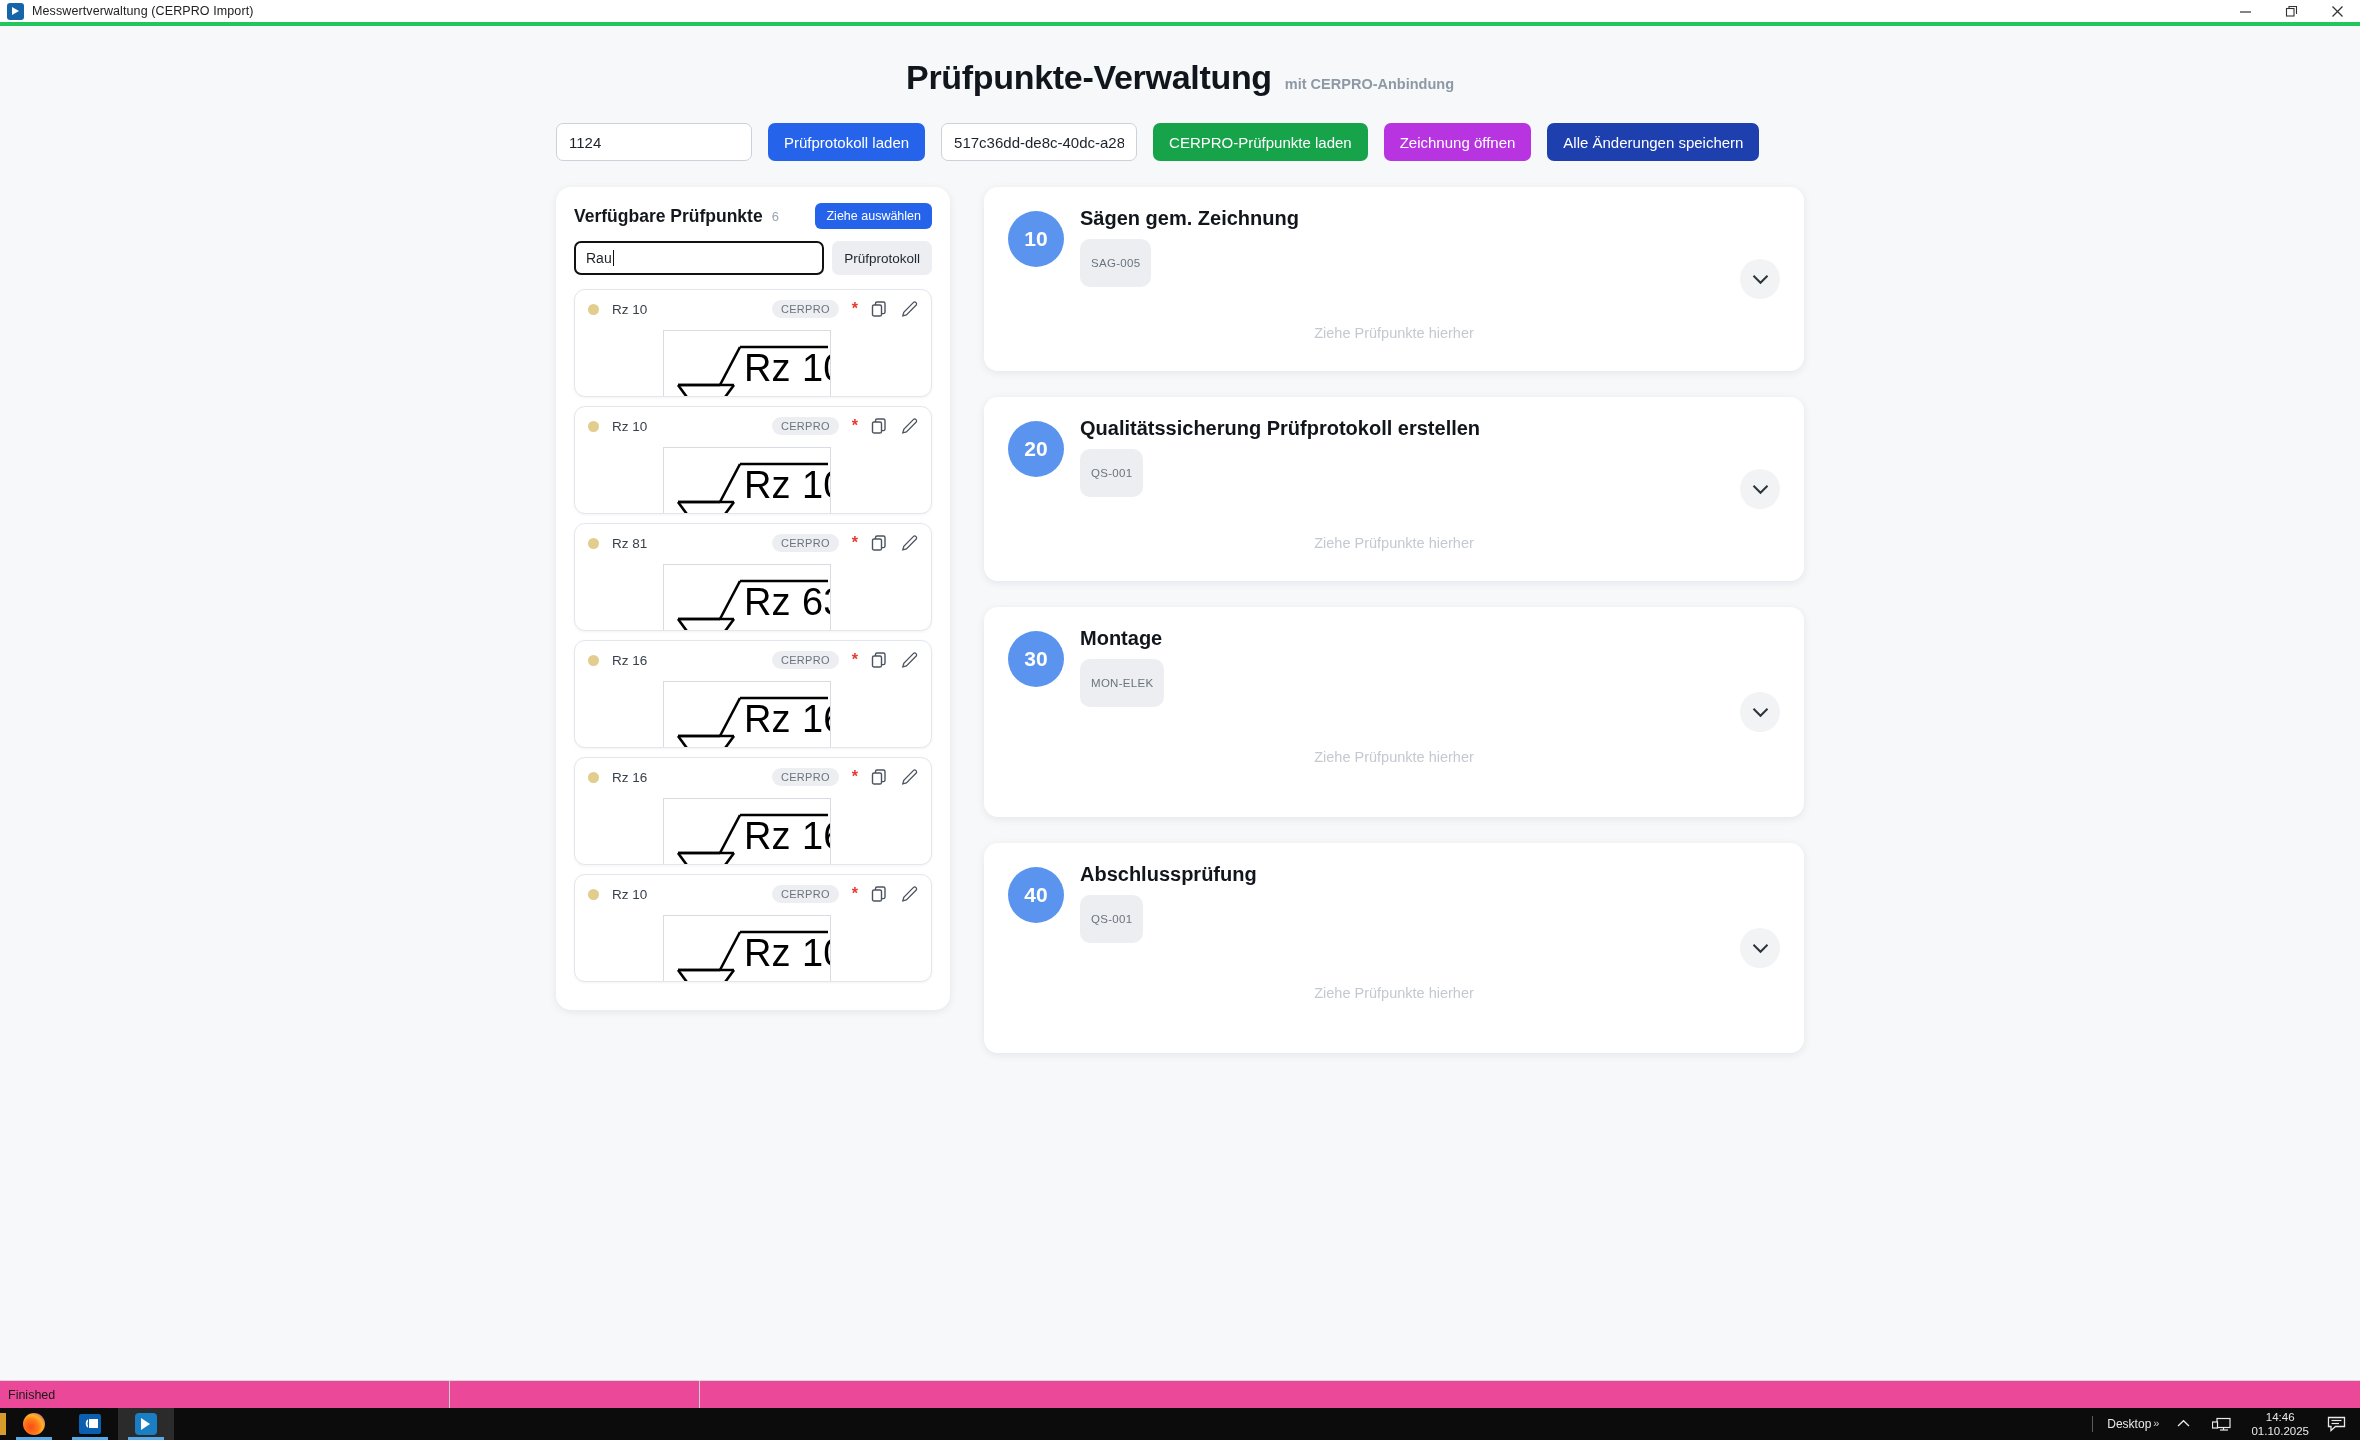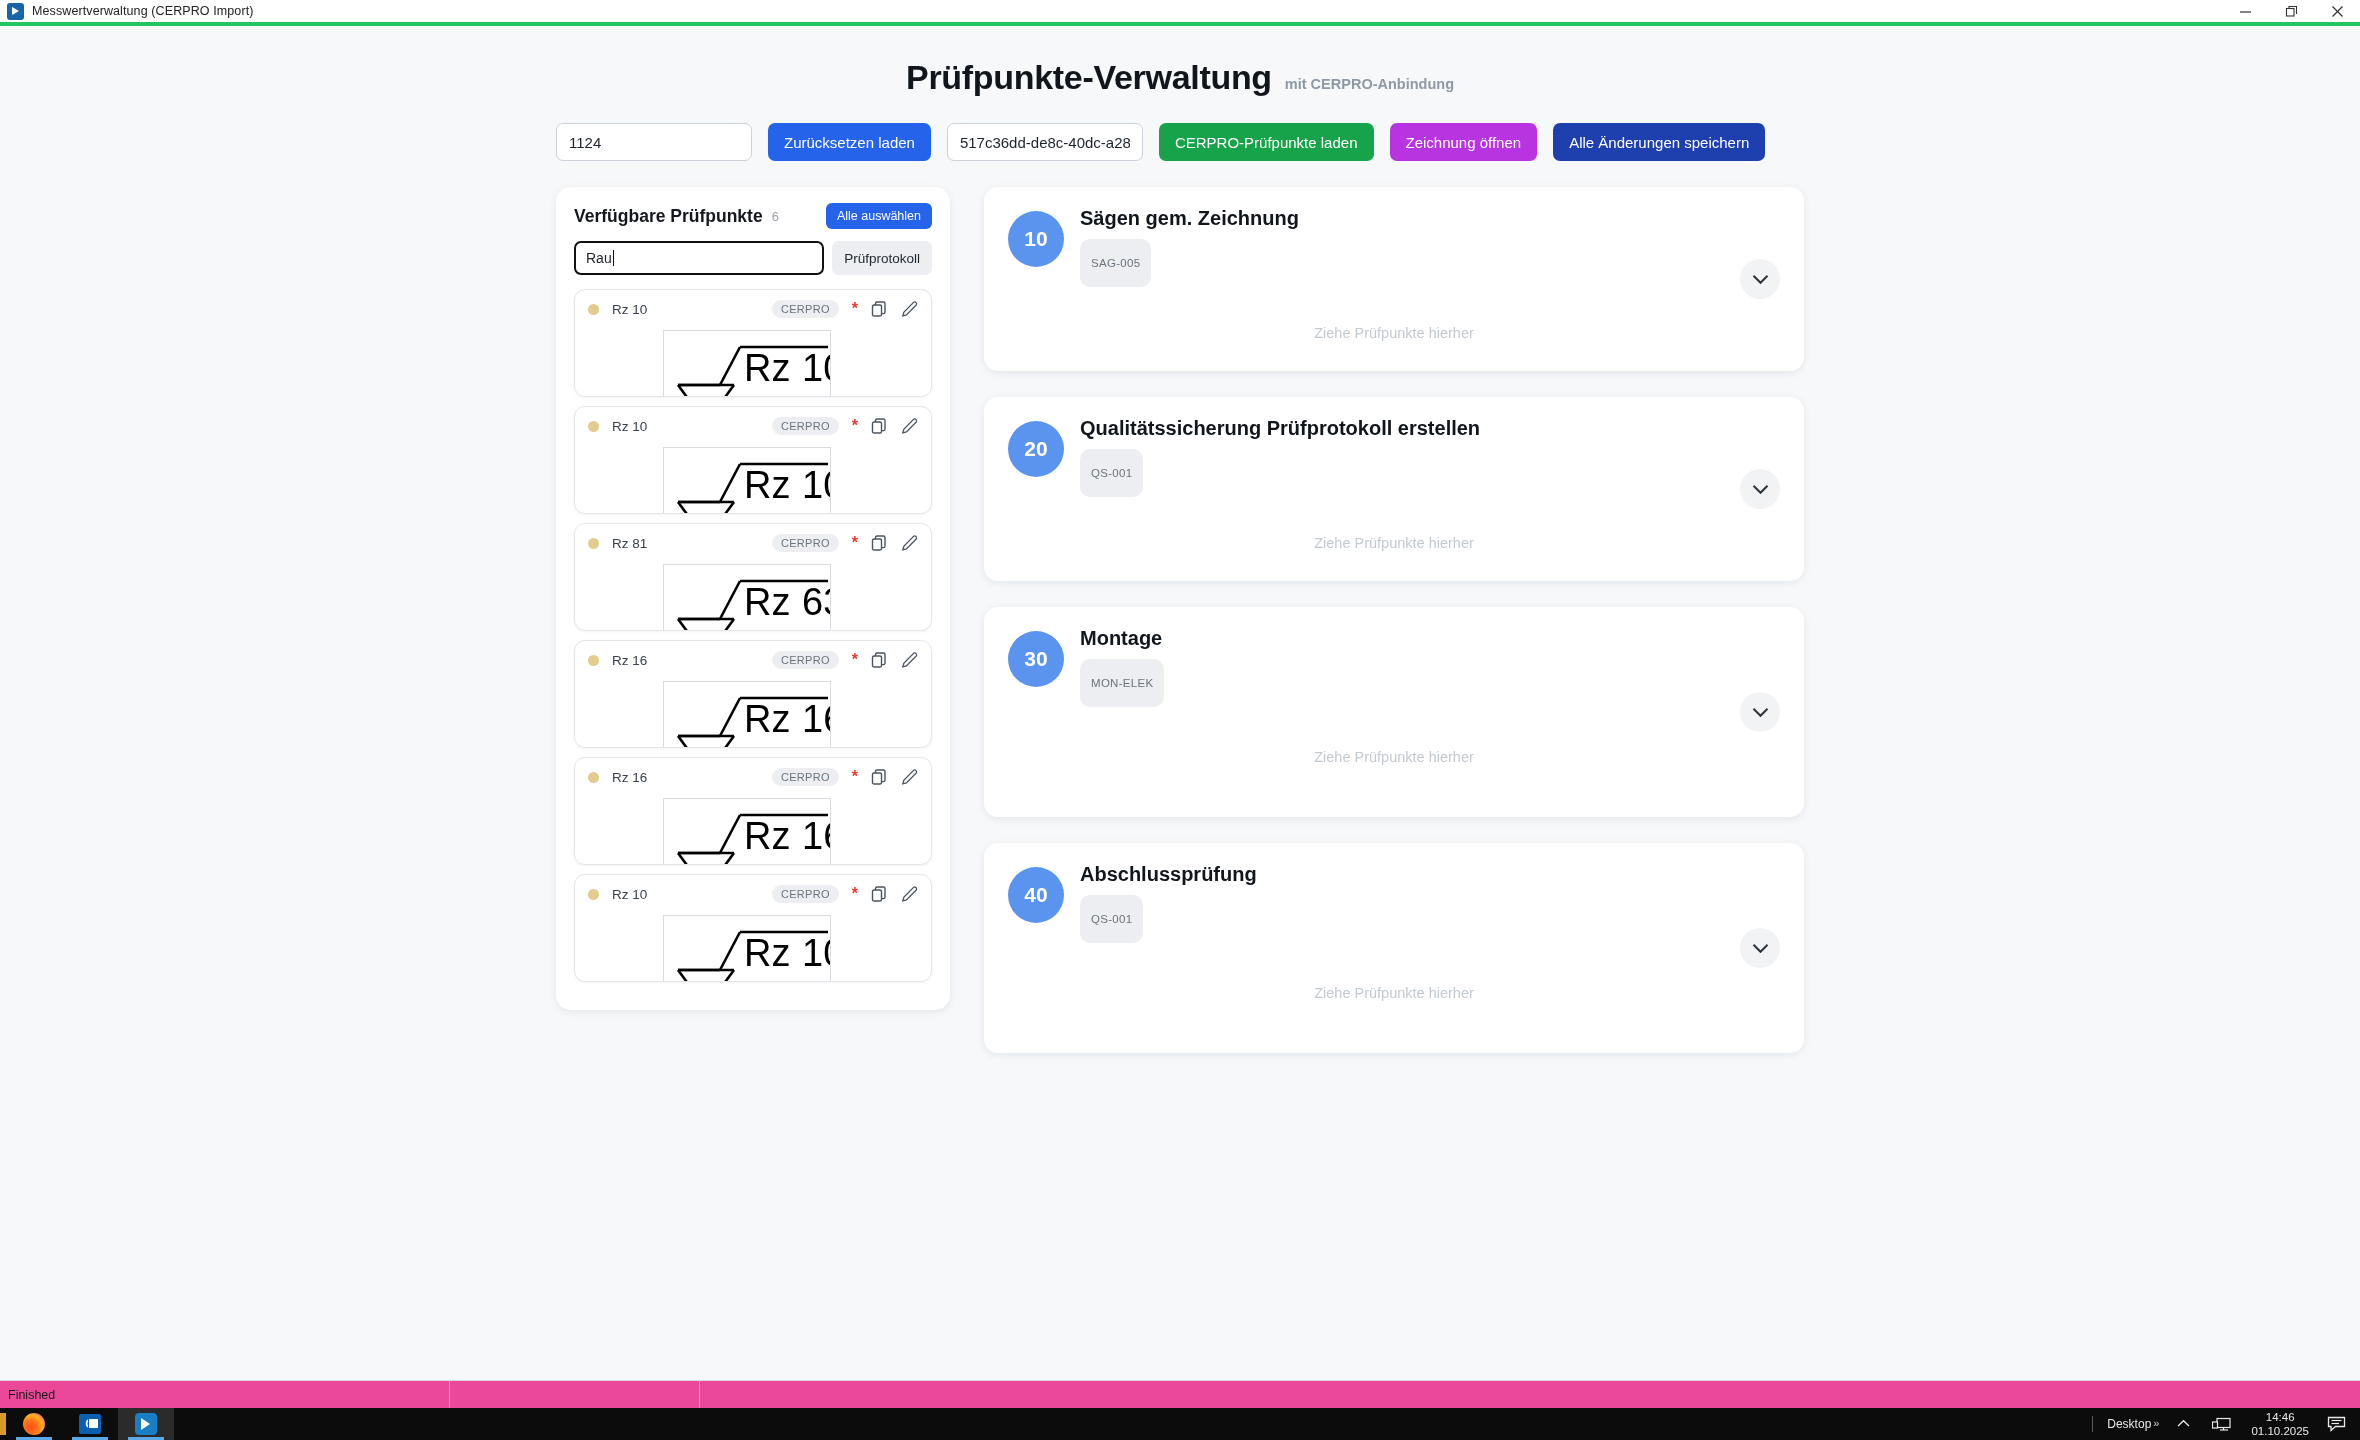--- a/index.html
+++ b/index.html
@@ -294,34 +294,34 @@
 
 <div class="app">
 
   <div class="page-title-row">
     <div class="page-title">Prüfpunkte-Verwaltung</div>
     <div class="page-subtitle">mit CERPRO-Anbindung</div>
   </div>
 
   <div class="toolbar">
     <input class="tb-input num" type="text" value="1124" style="">
-    <button class="btn btn-blue">Zurücksetzen laden</button>
+    <button class="btn btn-blue">Prüfprotokoll laden</button>
     <input class="tb-input uuid" type="text" value="517c36dd-de8c-40dc-a28" style="">
     <button class="btn btn-green">CERPRO-Prüfpunkte laden</button>
     <button class="btn btn-purple">Zeichnung öffnen</button>
     <button class="btn btn-navy">Alle Änderungen speichern</button>
   </div>
 
   <div class="main">
 
     <div class="left-panel">
       <div class="lp-head">
         <div class="lp-title">Verfügbare Prüfpunkte</div>
         <div class="lp-count">6</div>
-        <button class="lp-selectall">Alle auswählen</button>
+        <button class="lp-selectall">Ziehe auswählen</button>
       </div>
       <div class="lp-searchrow">
         <div class="lp-search">
           <span>Rau</span>
             <span class="caret"></span>
         </div>
         <button class="lp-reset">Prüfprotokoll</button>
       </div>
       <div class="cp-list" id="cp-list">
           <div class="cp-card">

